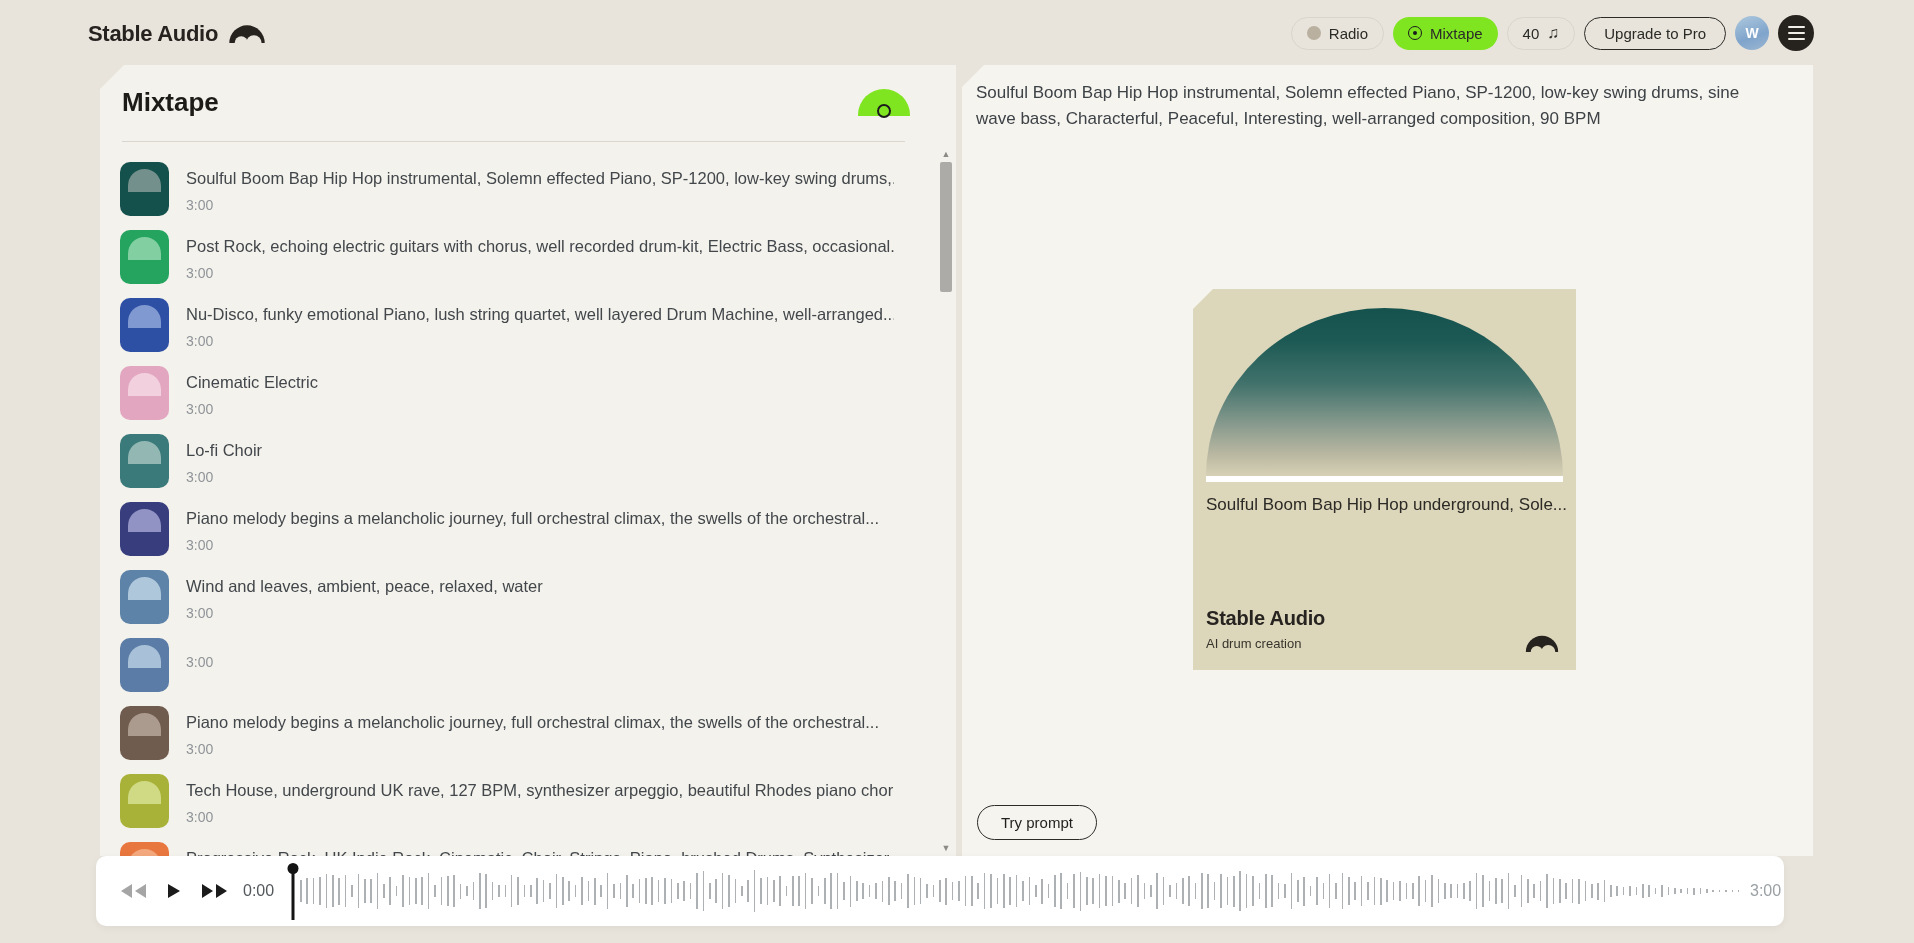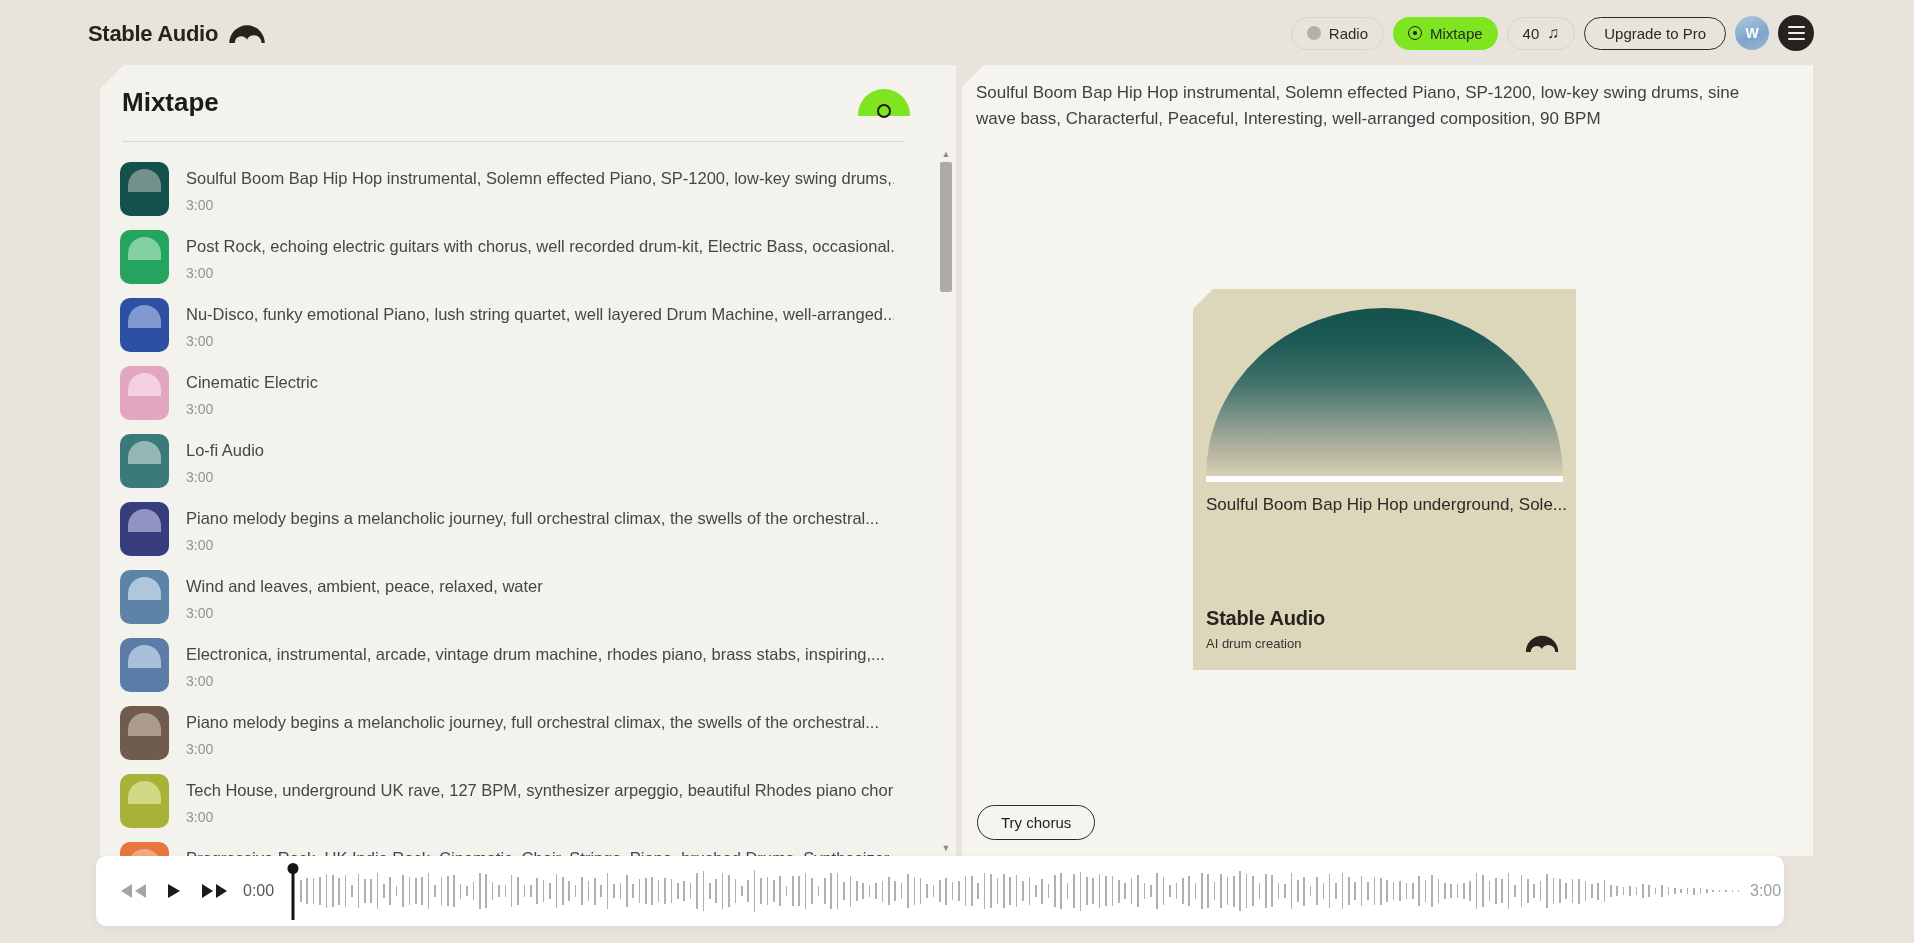--- a/index.html
+++ b/index.html
@@ -190,21 +190,21 @@
       <div class="track-title">Cinematic Electric</div>
       <div class="track-time">3:00</div>
     </div>
   </div>
 
   <div class="track-row">
     <div class="track-thumb" style="background: rgb(58, 122, 122);">
       <div class="track-arch" style="background: rgb(147, 184, 180);"></div>
     </div>
     <div class="track-meta">
-      <div class="track-title">Lo-fi Audio</div>
+      <div class="track-title">Lo-fi Choir</div>
       <div class="track-time">3:00</div>
     </div>
   </div>
 
   <div class="track-row">
     <div class="track-thumb" style="background: rgb(56, 61, 126);">
       <div class="track-arch" style="background: rgb(145, 147, 196);"></div>
     </div>
     <div class="track-meta">
       <div class="track-title">Piano melody begins a melancholic journey, full orchestral climax, the swells of the orchestral...</div>
@@ -220,21 +220,20 @@
       <div class="track-title">Wind and leaves, ambient, peace, relaxed, water</div>
       <div class="track-time">3:00</div>
     </div>
   </div>
 
   <div class="track-row">
     <div class="track-thumb" style="background: rgb(91, 124, 166);">
       <div class="track-arch" style="background: rgb(169, 193, 216);"></div>
     </div>
     <div class="track-meta">
-      <div class="track-title">Electronica, instrumental, arcade, vintage drum machine, rhodes piano, brass stabs, inspiring,...</div>
       <div class="track-time">3:00</div>
     </div>
   </div>
 
   <div class="track-row">
     <div class="track-thumb" style="background: rgb(112, 92, 78);">
       <div class="track-arch" style="background: rgb(171, 154, 142);"></div>
     </div>
     <div class="track-meta">
       <div class="track-title">Piano melody begins a melancholic journey, full orchestral climax, the swells of the orchestral...</div>
@@ -282,21 +281,21 @@
     <div class="art-mark">
       <svg width="36" height="21" viewBox="0 0 44 26">
         <path d="M2 26 A20 20 0 0 1 42 26 Z" fill="#26221d"></path>
         <path d="M8 26 A7.5 7.5 0 0 1 23 26 Z" fill="#dcd6ba"></path>
         <path d="M21 26 A8.6 8.6 0 0 1 38.5 26 Z" fill="#dcd6ba"></path>
       </svg>
     </div>
   </div>
 
   <button class="try-btn">
-    <span>Try chorus</span>
+    <span>Try prompt</span>
   </button>
 </div>
 
 <div class="player-bar">
   <div class="transport">
     <div class="t-btn">
       <svg width="27" height="16" viewBox="0 0 27 16">
         <path d="M12 1 L1 8 L12 15 Z" fill="#a5a5a5"></path>
           <path d="M26 1 L15 8 L26 15 Z" fill="#a5a5a5"></path>
       </svg>

